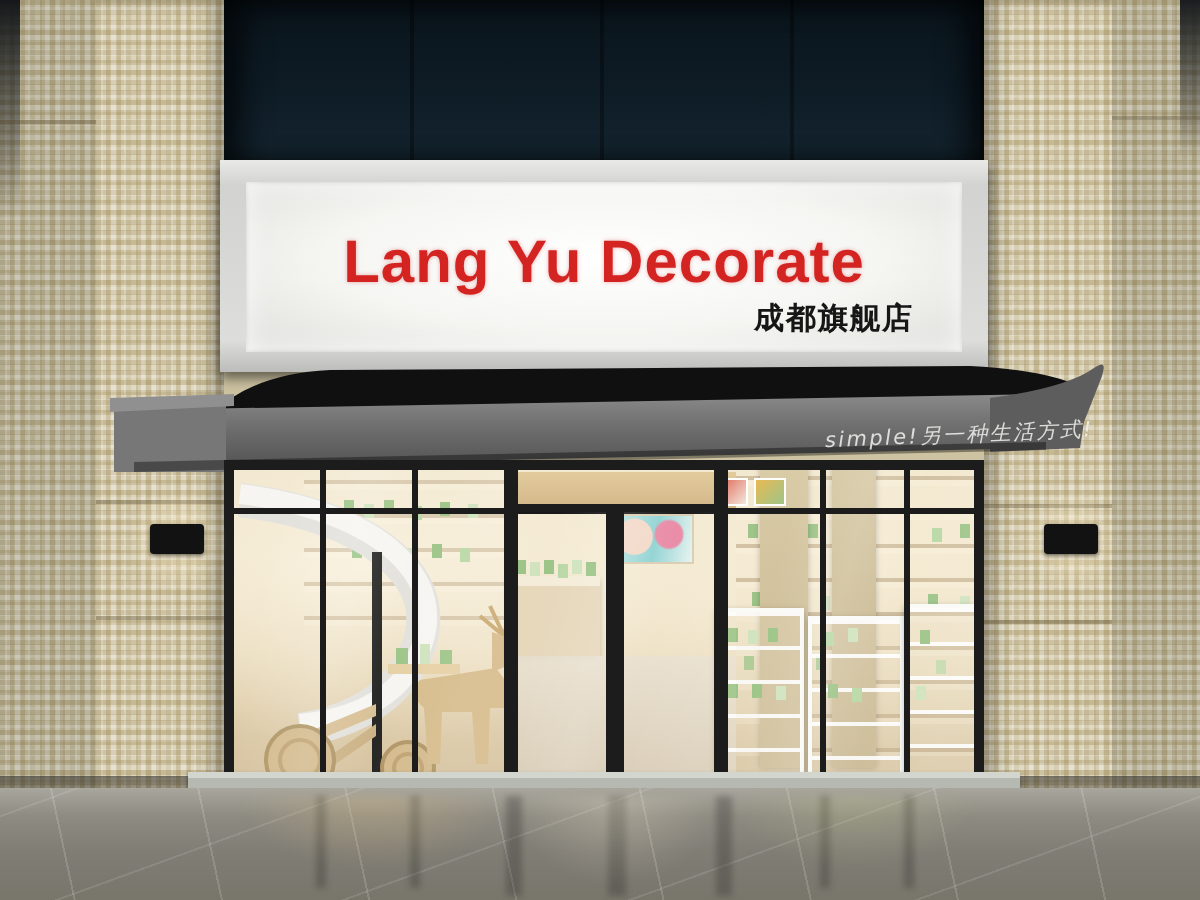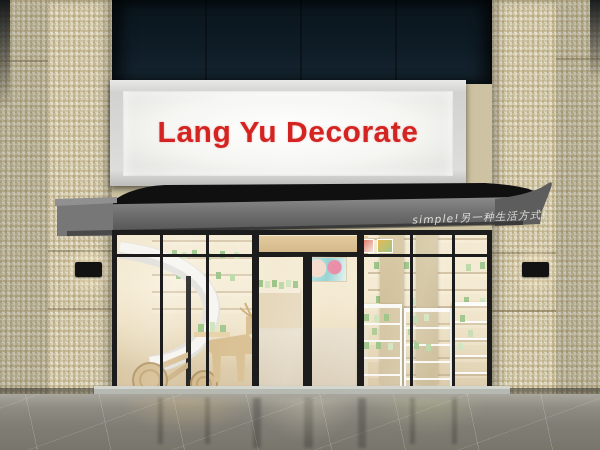--- a/index.html
+++ b/index.html
@@ -13,21 +13,21 @@
       conic-gradient(from 0deg, rgba(170,150,100,.22) 25%, transparent 0 50%, rgba(255,255,255,.20) 0 75%, transparent 0);
     background-size:5px 5px,7px 7px;}
   .tile-dark{filter:brightness(.88);}
   .mullion{position:absolute;background:#1c1c1c;}
   .seam{position:absolute;background:rgba(90,75,45,.35);}
   .sconce{position:absolute;width:27px;height:15px;background:#121212;border-radius:2px;
           box-shadow:0 1px 2px rgba(0,0,0,.5);}
   .sconce-glow{position:absolute;width:56px;height:60px;border-radius:50%;
       background:radial-gradient(ellipse at center, rgba(255,240,205,.55) 0%, rgba(255,240,205,0) 62%);}
   
-  #sign{left:110px;top:80px;width:356px;height:106px;
+  #sign{left:110px;top:80px;width:384px;height:106px;
         background:linear-gradient(180deg,#e9e9e7,#d2d2d0 12%,#dddddc 85%,#bcbcba);
         box-shadow:0 3px 6px rgba(0,0,0,.55);}
   #sign-panel{position:absolute;left:13px;top:11px;right:13px;bottom:10px;
         background:radial-gradient(ellipse at 50% 45%, #ffffff 0%, #f5f5f2 55%, #dededb 100%);
         box-shadow:inset 0 0 14px rgba(255,255,255,.9), inset 0 0 2px rgba(120,120,120,.6);}
   #sign-title{position:absolute;left:0;right:0;top:24px;text-align:center;
         font-size:30px;font-weight:700;letter-spacing:.5px;color:#d42421;
         text-shadow:0 0 2px rgba(205,25,25,.35);}
   #sign-sub{position:absolute;right:24px;bottom:7px;font-size:15px;font-weight:700;
         color:#161616;letter-spacing:1px;}
@@ -78,20 +78,21 @@
 
   <div class="abs" style="left:112px;top:0;width:380px;height:84px;
               background:linear-gradient(180deg,#0a141b 0%,#0e1c26 55%,#15252f 100%);
               box-shadow:inset 10px 0 14px rgba(0,0,0,.6), inset -10px 0 14px rgba(0,0,0,.6);"></div>
   <div class="abs" style="left:112px;top:0;width:380px;height:84px;opacity:.5;
               background:repeating-linear-gradient(90deg, transparent 0 93px, rgba(0,0,0,.7) 93px 95px);"></div>
 
   <div class="abs" id="sign">
     <div id="sign-panel">
       <div id="sign-title">Lang Yu Decorate</div>
+      <div id="sign-sub">成都旗舰店</div>
     </div>
   </div>
 
   <svg class="abs" style="left:55px;top:178px;" width="505" height="60" viewBox="0 0 505 60">
     <defs>
       <linearGradient id="fab" x1="0" y1="0" x2="0" y2="1">
         <stop offset="0" stop-color="#8a8a8a"></stop>
           <stop offset=".45" stop-color="#6e6e6e"></stop>
           <stop offset="1" stop-color="#535353"></stop>
       </linearGradient>

